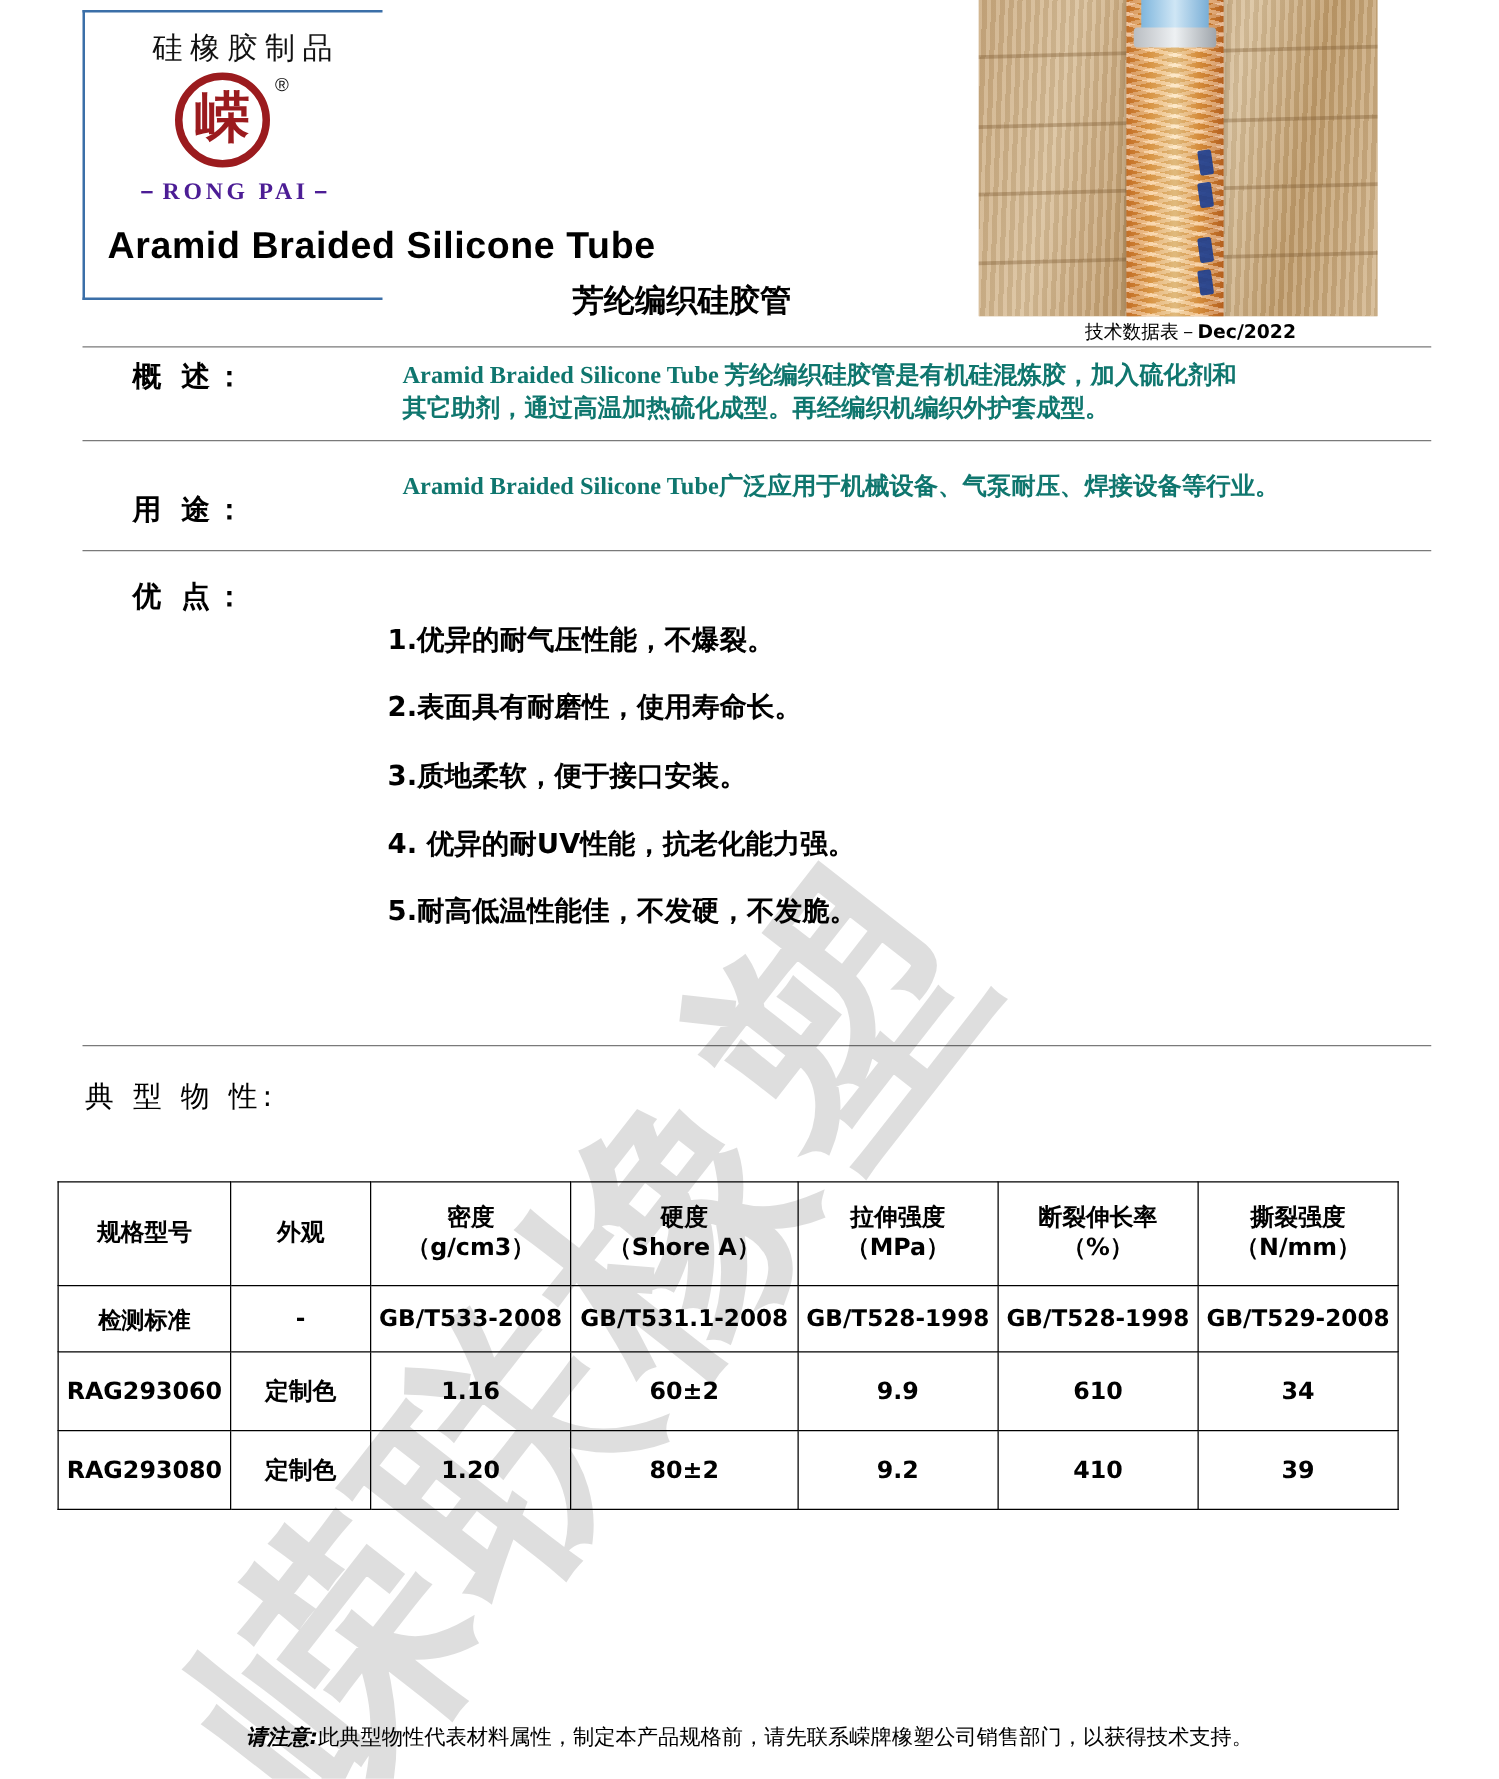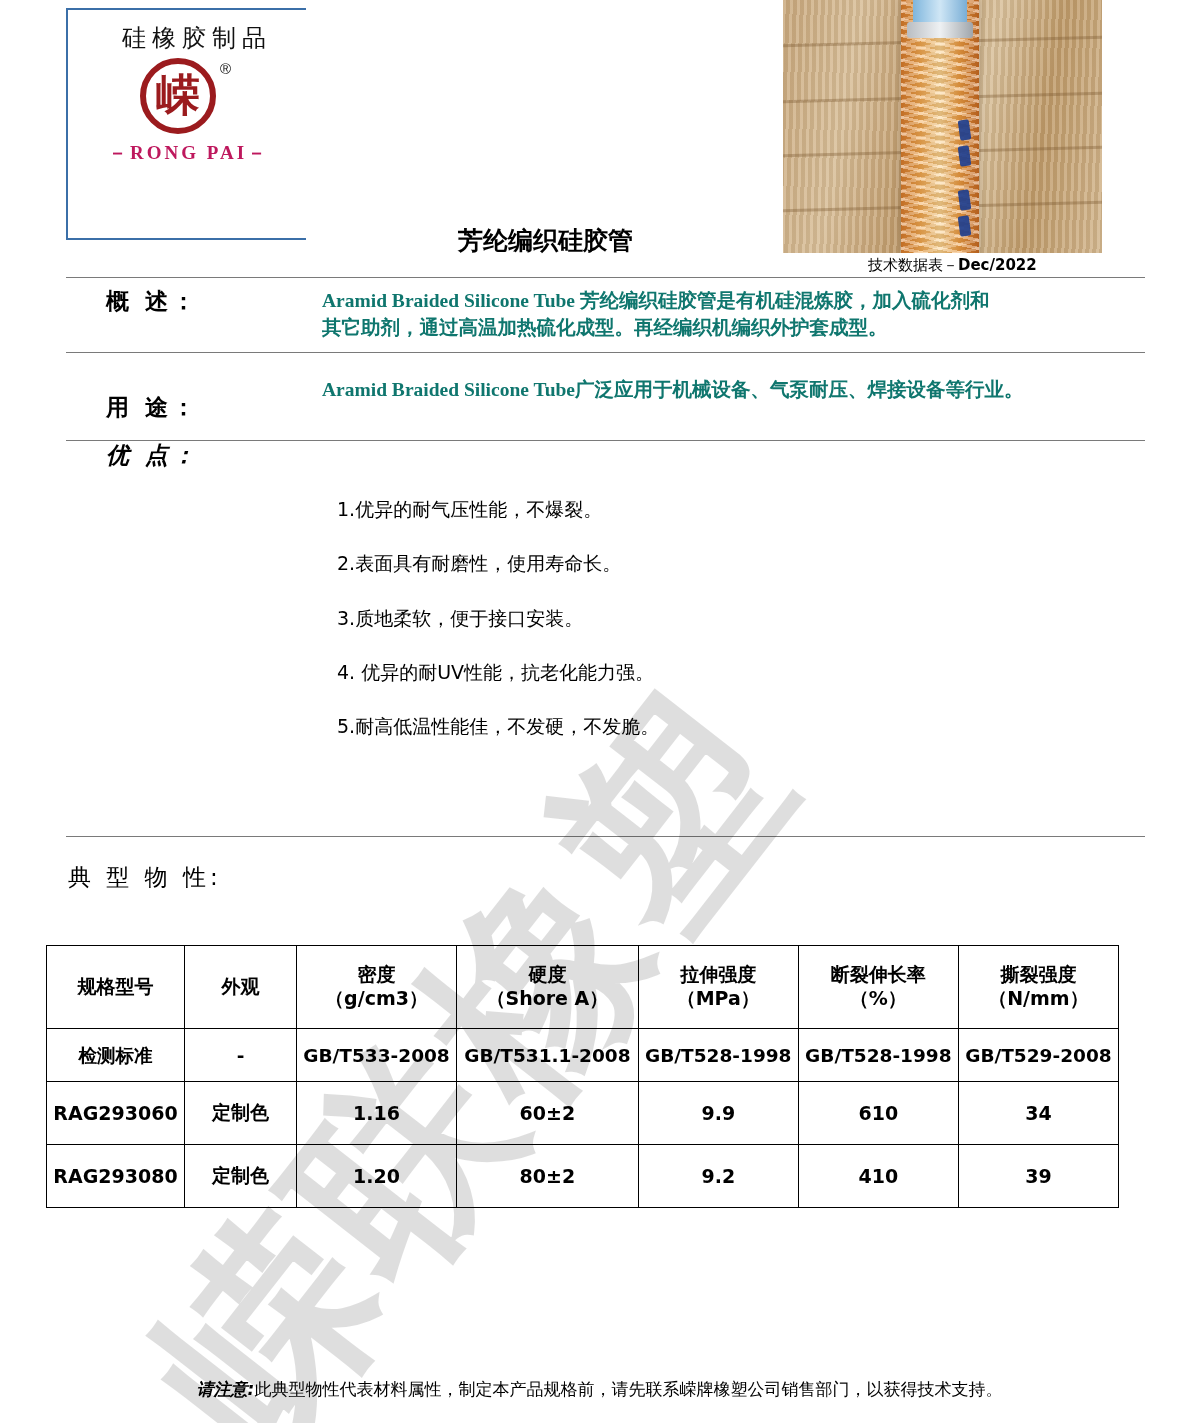--- a/index.html
+++ b/index.html
@@ -99,21 +99,21 @@
     font-size: 15px;
     color: #111;
   }
   .logo-latin {
     position: absolute;
     left: 108px;
     top: 140px;
     font-size: 19px;
     letter-spacing: 3px;
     font-weight: bold;
-    color: #be185d;
+    color: #4c1d95;
     font-family: "Liberation Serif", serif;
     text-align: right;
   }
   .title-en {
     position: absolute;
     left: 86px;
     top: 180px;
     font-size: 30px;
     font-weight: bold;
     font-family: "Liberation Sans", sans-serif;
@@ -223,23 +223,22 @@
     font-family: "Liberation Serif", serif;
     font-weight: bold;
     font-size: 19.5px;
     line-height: 1.38;
     color: #0f766e;
   }
 
   .adv-item {
     position: absolute;
     font-family: "DejaVu Sans", sans-serif;
-    font-weight: normal;
-    font-size: 19px;
-    margin-left: 27px;
+    font-weight: bold;
+    font-size: 22px;
   }
 
   
   .props-label {
     position: absolute;
     left: 68px;
     top: 862px;
     font-size: 23px;
     font-weight: normal;
     font-family: "DejaVu Sans", sans-serif;
@@ -293,20 +292,21 @@
   <div class="logo-cn">硅橡胶制品</div>
 
   <div class="logo-seal">
     <div class="ring"></div>
     <div class="glyph">嵘</div>
     <div class="logo-reg">®</div>
   </div>
 
   <div class="logo-latin">－RONG PAI－</div>
 
+  <div class="title-en">Aramid Braided Silicone Tube</div>
   <div class="title-cn">芳纶编织硅胶管</div>
 
   <div class="photo">
     <div class="wood"></div>
     <div class="wood-line" style="top:40px;"></div>
     <div class="wood-line" style="top:96px;"></div>
     <div class="wood-line" style="top:150px;"></div>
     <div class="wood-line" style="top:205px;"></div>
     <div class="tube"></div>
     <div class="tube-top"></div>
@@ -327,21 +327,21 @@
 <div class="rule" style="top:440px;"></div>
 <div class="rule" style="top:836px;"></div>
 
 <div class="sec-label" style="left:74px; top:286px;">概 述：</div>
 <div class="sec-body" style="left:322px; top:288px; width:780px;">Aramid Braided Silicone Tube 芳纶编织硅胶管是有机硅混炼胶，加入硫化剂和</div>
 <div class="sec-body" style="left:322px; top:315px; width:780px;">其它助剂，通过高温加热硫化成型。再经编织机编织外护套成型。</div>
 
 <div class="sec-label" style="left:74px; top:392px;">用 途：</div>
 <div class="sec-body" style="left:322px; top:377px; width:800px;">Aramid Braided Silicone Tube广泛应用于机械设备、气泵耐压、焊接设备等行业。</div>
 
-<div class="sec-label" style="left:74px; top:440px;font-style:italic;">优 点：</div>
+<div class="sec-label" style="left:74px; top:462px;">优 点：</div>
 <div class="adv-item" style="left:310px; top:497px;">1.优异的耐气压性能，不爆裂。</div>
 <div class="adv-item" style="left:310px; top:551px;">2.表面具有耐磨性，使用寿命长。</div>
 <div class="adv-item" style="left:310px; top:606px;">3.质地柔软，便于接口安装。</div>
 <div class="adv-item" style="left:310px; top:660px;">4. 优异的耐UV性能，抗老化能力强。</div>
 <div class="adv-item" style="left:310px; top:714px;">5.耐高低温性能佳，不发硬，不发脆。</div>
 
 <div class="props-label">典 型 物 性:</div>
 
 <table class="props">
   <tbody>

